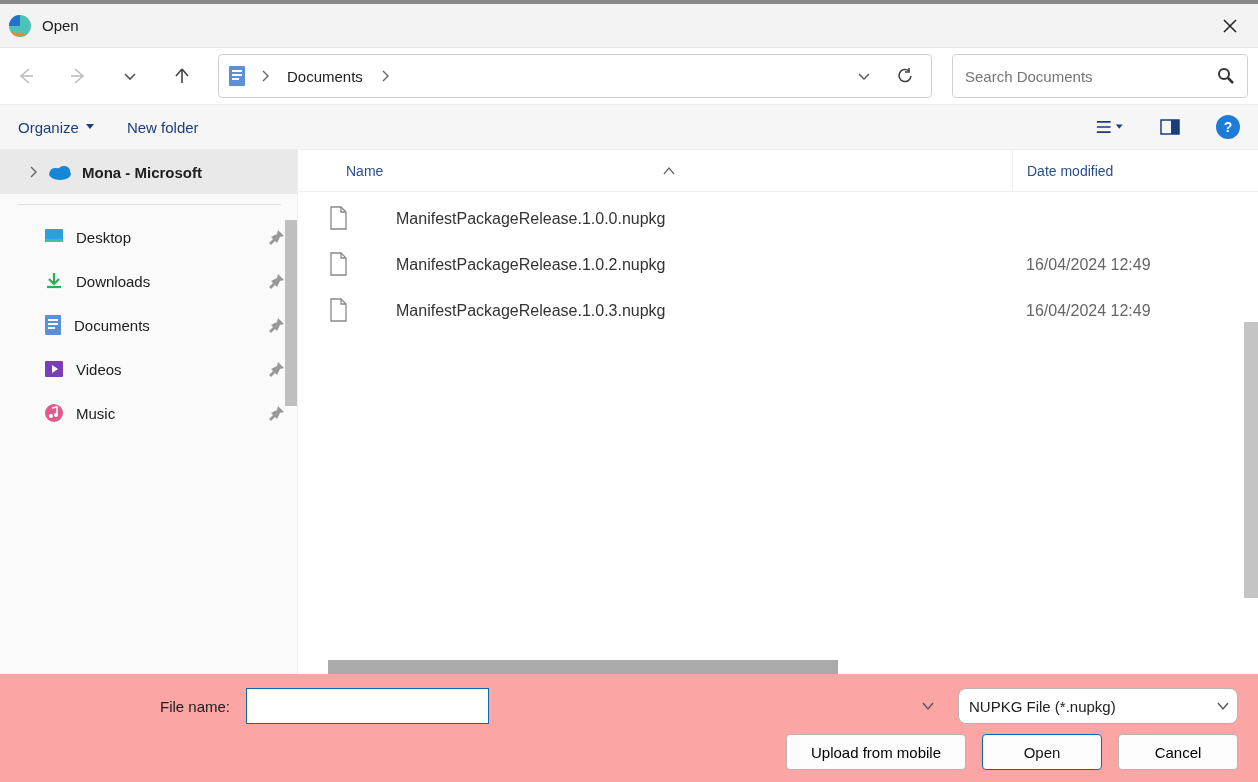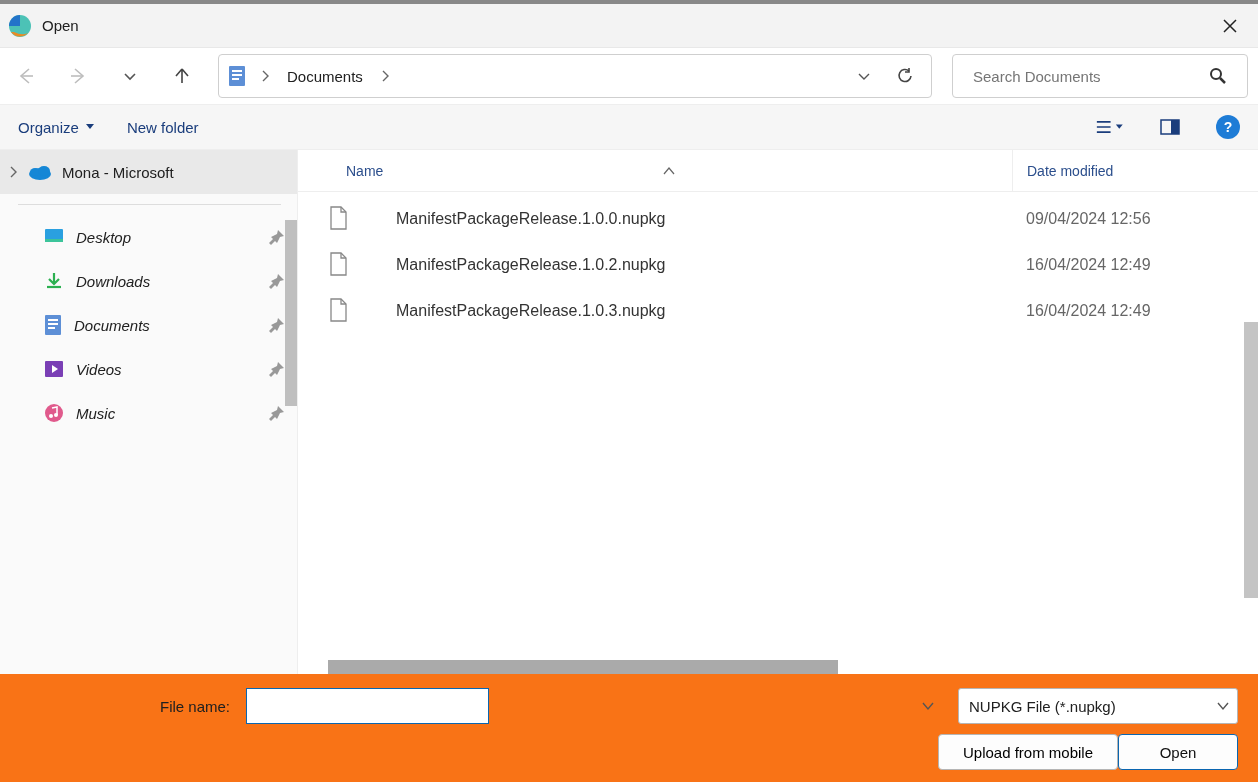--- a/index.html
+++ b/index.html
@@ -17,65 +17,65 @@
     .navbar { height: 56px; display: flex; align-items: center; gap: 20px; padding: 4px 10px; }
     .navbar .nav-btn { width: 32px; height: 32px; display: flex; align-items: center; justify-content: center; color: #666; cursor: pointer; }
     .navbar .nav-btn.disabled { color: #bdbdbd; }
     .addressbar { flex: 1; height: 44px; border: 1px solid #cfcfcf; border-radius: 4px; display: flex; align-items: center; padding: 0 8px; gap: 8px; }
     .addressbar .folder-icon { width: 22px; height: 24px; }
     .addressbar .crumb { font-size: 15px; padding: 4px 6px; cursor: pointer; }
     .addressbar .chev { color: #666; padding: 0 4px; }
     .addressbar .fill { flex: 1; }
     .addressbar .dropdown { width: 30px; height: 34px; display: flex; align-items: center; justify-content: center; cursor: pointer; color: #555; }
     .addressbar .refresh { width: 36px; height: 36px; display: flex; align-items: center; justify-content: center; cursor: pointer; color: #444; }
-    .searchbox { width: 296px; height: 44px; border: 1px solid #cfcfcf; border-radius: 4px; display: flex; align-items: center; padding: 0 20px; }
+    .searchbox { width: 296px; height: 44px; border: 1px solid #cfcfcf; border-radius: 4px; display: flex; align-items: center; padding: 0 12px; }
     .searchbox input { flex: 1; border: none; outline: none; font-size: 15px; color: #333; background: transparent; }
 
     
     .toolbar { height: 46px; background: #f6f6f6; border-top: 1px solid #eee; border-bottom: 1px solid #eee; display: flex; align-items: center; padding: 8px 18px; gap: 32px; }
     .toolbar .link-btn { color: #1a3d7c; font-size: 15px; cursor: pointer; display: flex; align-items: center; gap: 6px; }
     .toolbar .spacer { flex: 1; }
     .toolbar .tool-icon { width: 28px; height: 28px; display: flex; align-items: center; justify-content: center; cursor: pointer; color: #333; }
     .toolbar .help { width: 24px; height: 24px; border-radius: 50%; background: #1e7cd6; color: #fff; display: flex; align-items: center; justify-content: center; font-size: 14px; font-weight: bold; cursor: pointer; }
 
     
     .body { flex: 1; display: flex; min-height: 0; }
     .sidebar { width: 298px; background: #fafafa; border-right: 1px solid #eee; position: relative; }
-    .sidebar .tree-item { height: 44px; display: flex; align-items: center; gap: 10px; padding: 0 10px 0 8px; cursor: pointer; font-size: 15px; }
+    .sidebar .tree-item { height: 44px; display: flex; align-items: center; gap: 10px; padding: 0 10px 0 28px; cursor: pointer; font-size: 15px; font-weight: bold; }
     .sidebar .tree-item.top { background: #e9e9e9; }
     .sidebar .divider { height: 1px; background: #ddd; margin: 10px 16px 10px 18px; }
     .sidebar .qa-item { height: 44px; display: flex; align-items: center; gap: 12px; padding: 0 12px 0 44px; cursor: pointer; font-size: 15px; }
-    .sidebar .qa-item .label { flex: 1; font-style: italic; }
+    .sidebar .qa-item .label { flex: 1; }
     .sidebar .pin { color: #999; width: 16px; height: 16px; }
     .sidebar .scroll-thumb { position: absolute; right: 0; top: 70px; width: 12px; height: 186px; background: #bfbfbf; }
 
     .content { flex: 1; display: flex; flex-direction: column; position: relative; min-width: 0; }
     .col-headers { height: 42px; display: flex; align-items: center; border-bottom: 1px solid #eee; color: #2b4e8c; font-size: 14px; padding-left: 30px; }
     .col-headers .col-name { flex: 1; display: flex; align-items: center; gap: 280px; cursor: pointer; padding-left: 18px; }
     .col-headers .col-date { width: 246px; border-left: 1px solid #eee; padding-left: 14px; height: 100%; display: flex; align-items: center; cursor: pointer; }
     .col-headers .sort-arrow { color: #666; font-size: 10px; }
     .file-list { flex: 1; overflow: hidden; padding-top: 4px; position: relative; }
     .file-row { height: 46px; display: flex; align-items: center; padding-left: 30px; cursor: pointer; gap: 36px; }
     .file-row .file-icon { width: 22px; height: 26px; margin-right: 10px; }
     .file-row .file-name { flex: 1; font-size: 16px; color: #333; }
     .file-row .file-date { width: 246px; font-size: 16px; color: #666; padding-left: 14px; }
     .content .h-scroll { position: absolute; bottom: 0; left: 30px; right: 14px; height: 14px; }
     .content .h-thumb { height: 14px; width: 510px; background: #aaa; }
     .content .v-scroll { position: absolute; top: 172px; right: 0; width: 14px; height: 276px; background: #c4c4c4; }
 
     
-    .footer { background: #f97316; padding: 14px 20px 12px; }
+    .footer { background: #fca5a5; padding: 14px 20px 12px; }
     .footer .row { display: flex; align-items: center; gap: 16px; margin-bottom: 10px; }
     .footer .lbl { font-size: 15px; padding-left: 140px; }
     .footer .filename-input { flex: 1; height: 36px; border: 1px solid #0a66b0; outline: none; padding: 0 32px 0 10px; font-size: 15px; background: #fff; position: relative; }
     .filename-wrap { flex: 1; position: relative; }
     .filename-wrap .dd-chev { position: absolute; right: 8px; top: 50%; transform: translateY(-50%); color: #555; pointer-events: none; }
-    .footer .filetype { width: 280px; height: 36px; border: 1px solid #b5b5b5; border-radius: 3px; background: #fff; padding: 0 30px 0 10px; font-size: 15px; position: relative; display: flex; align-items: center; cursor: pointer; }
+    .footer .filetype { width: 280px; height: 36px; border: 1px solid #b5b5b5; border-radius: 8px; background: #fff; padding: 0 30px 0 10px; font-size: 15px; position: relative; display: flex; align-items: center; cursor: pointer; }
     .footer .filetype .dd-chev { position: absolute; right: 8px; top: 50%; transform: translateY(-50%); color: #555; }
-    .footer .buttons { display: flex; justify-content: flex-end; }
+    .footer .buttons { display: flex; justify-content: flex-end; gap: 16px; }
     .footer .btn { height: 36px; padding: 0 18px; border: 1px solid #b5b5b5; border-radius: 4px; background: #fdfdfd; font-size: 15px; cursor: pointer; min-width: 120px; }
     .footer .btn.primary { border-color: #0a66b0; color: #111; }
 
     svg { display: block; }
   </style>
 </head>
 <body>
 
 <div class="window">
 
@@ -282,21 +282,20 @@
       </div>
       <div class="file-list">
         <div class="file-row">
           <span class="file-icon">
             <svg width="20" height="24" viewBox="0 0 20 24">
                 <path d="M3 1 L13 1 L18 6 L18 23 L3 23 Z" fill="none" stroke="#888" stroke-width="1.3"></path>
                 <path d="M13 1 L13 6 L18 6" fill="none" stroke="#888" stroke-width="1.3"></path>
               </svg>
           </span>
           <span class="file-name">ManifestPackageRelease.1.0.0.nupkg</span>
-          <span class="file-date">09/04/2024 12:56</span>
         </div>
         <div class="file-row">
           <span class="file-icon">
             <svg width="20" height="24" viewBox="0 0 20 24">
                 <path d="M3 1 L13 1 L18 6 L18 23 L3 23 Z" fill="none" stroke="#888" stroke-width="1.3"></path>
                 <path d="M13 1 L13 6 L18 6" fill="none" stroke="#888" stroke-width="1.3"></path>
               </svg>
           </span>
           <span class="file-name">ManifestPackageRelease.1.0.2.nupkg</span>
           <span class="file-date">16/04/2024 12:49</span>
@@ -335,16 +334,17 @@
         <span class="dd-chev">
           <svg width="12" height="10" viewBox="0 0 12 10">
               <path d="M1 2 L6 8 L11 2" stroke="#555" stroke-width="1.4" fill="none"></path>
             </svg>
         </span>
       </div>
     </div>
     <div class="buttons">
       <button class="btn" style="min-width:180px;">Upload from mobile</button>
       <button class="btn primary">Open</button>
+      <button class="btn">Cancel</button>
     </div>
   </div>
 
 </div>
 
 </body></html>

